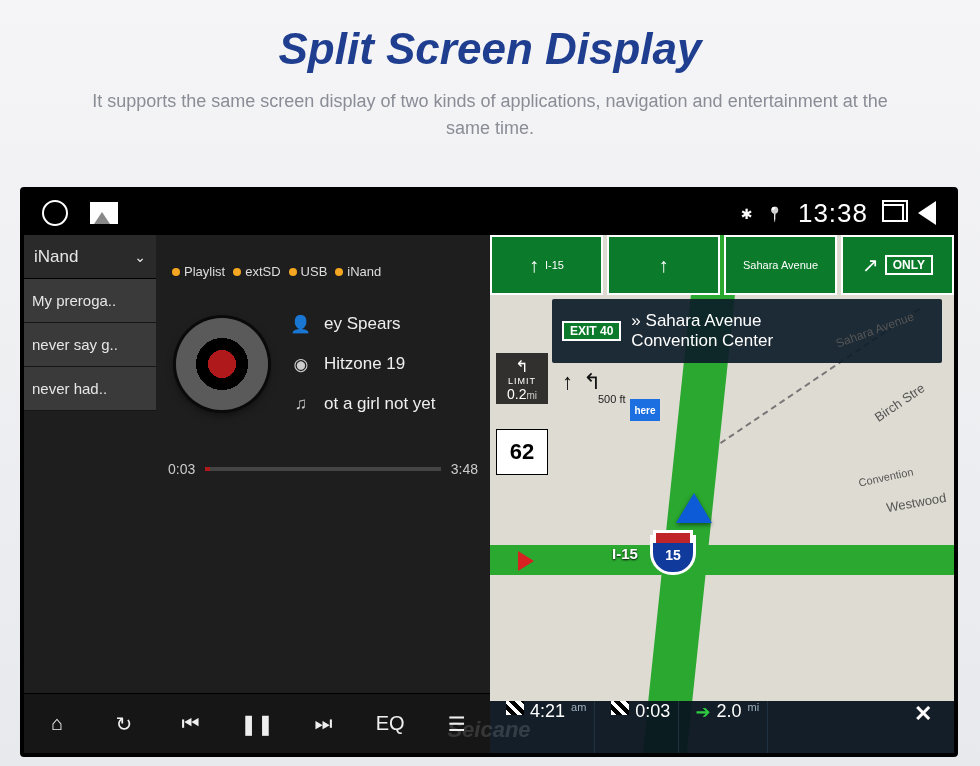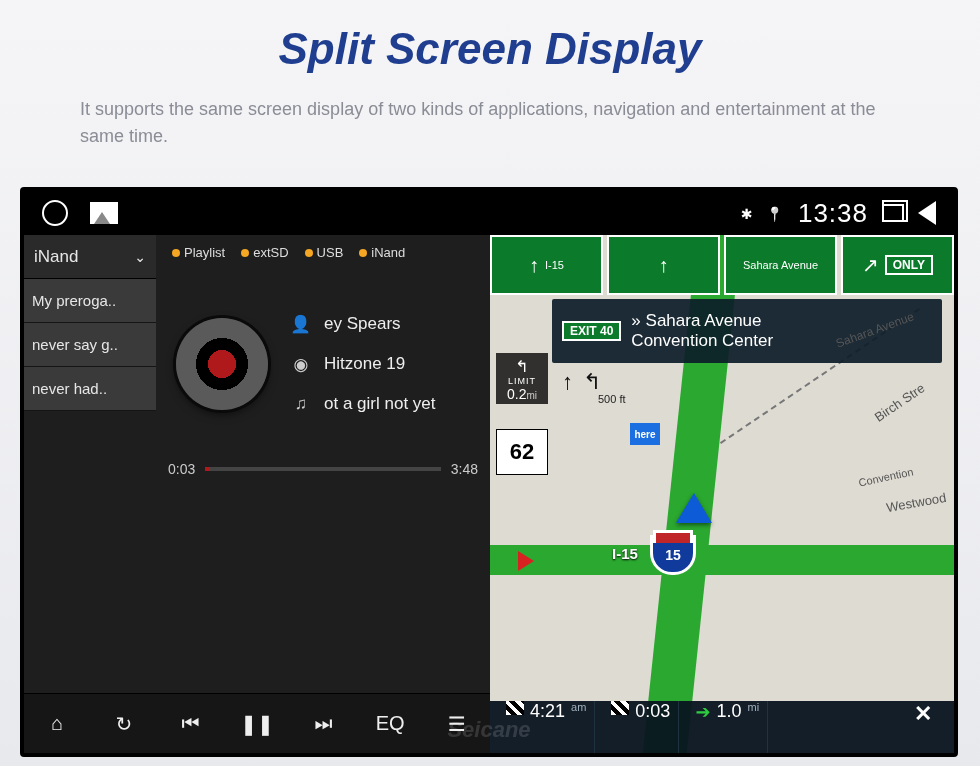--- a/index.html
+++ b/index.html
@@ -13,23 +13,24 @@
   }
   .page-title {
     text-align: center;
     font-size: 44px;
     font-weight: 700;
     color: #1f3e8f;
     font-style: italic;
     padding-top: 24px;
   }
   .page-subtitle {
+    text-align: center;
     font-size: 18px;
     color: #8a8c96;
-    margin-top: 22px;
+    margin-top: 14px;
     line-height: 1.5;
     padding: 0 80px;
   }
   .device {
     position: absolute;
     left: 20px;
     top: 178px;
     width: 938px;
     height: 570px;
     background: #000;
@@ -83,21 +84,21 @@
     height: 44px; background: #2a2a2a; display: flex; align-items: center; justify-content: space-between;
     padding: 0 10px; font-size: 17px; border-bottom: 1px solid #000;
   }
   .chev { font-size: 14px; }
   .track {
     height: 44px; background: #3a3a3a; border-bottom: 1px solid #151515; display: flex; align-items: center;
     padding: 0 8px; font-size: 15px; white-space: nowrap; overflow: hidden;
   }
   .track.active { background: #b0191b; }
   .player-main { flex: 1; display: flex; flex-direction: column; padding: 10px 12px 0 12px; }
-  .source-tabs { display: flex; gap: 8px; height: 34px; align-items: flex-start; }
+  .source-tabs { display: flex; gap: 0; height: 34px; align-items: flex-end; }
   .src-tab { font-size: 13px; color: #ddd; display: flex; align-items: center; gap: 4px; padding: 0 4px; }
   .dot { width: 8px; height: 8px; border-radius: 50%; background: #f5a623; display: inline-block; }
   .nowplaying { margin-top: 34px; display: flex; align-items: center; gap: 22px; }
   .disc {
     width: 92px; height: 92px; border-radius: 50%;
     background: radial-gradient(circle, #b0191b 0 14px, #000 14px 26px, #5a5a5a 26px 46px);
     box-shadow: 0 0 0 3px #0a0a0a, 0 4px 10px rgba(0,0,0,.6);
     flex-shrink: 0; margin-left: 8px;
   }
   .meta { display: flex; flex-direction: column; gap: 18px; }
@@ -131,21 +132,21 @@
     color: #fff; text-align: center; font-size: 11px; padding: 4px 0 2px;
   }
   .limit-box .dist { font-size: 14px; }
   .limit-box .unit { font-size: 10px; color: #ccc; }
   .speed-box {
     position: absolute; left: 6px; top: 194px; width: 52px; height: 46px; background: #fff; color: #000;
     font-size: 22px; font-weight: 700; display: flex; align-items: center; justify-content: center;
     border: 1px solid #000;
   }
   .lane-icons { position: absolute; left: 72px; top: 134px; display: flex; gap: 10px; color: #111; font-size: 22px; }
-  .here-badge { position: absolute; left: 140px; top: 188px; width: 30px; height: 22px; background: #1b6fe0; color: #fff; font-size: 10px; display: flex; align-items: center; justify-content: center; font-weight: 700; }
+  .here-badge { position: absolute; left: 140px; top: 164px; width: 30px; height: 22px; background: #1b6fe0; color: #fff; font-size: 10px; display: flex; align-items: center; justify-content: center; font-weight: 700; }
   .dist500 { position: absolute; left: 108px; top: 158px; font-size: 11px; color: #222; }
   
   .map-grid {
     position: absolute; inset: 0;
     background:
       linear-gradient(#dedbd2, #dedbd2);
   }
   .road-v { position: absolute; left: 180px; top: 0; width: 44px; height: 100%; background: #2aa82f; transform: skewX(-6deg); }
   .road-h { position: absolute; left: 0; right: 0; top: 310px; height: 30px; background: #2aa82f; }
   .cursor {
@@ -338,21 +339,21 @@
           <span class="nav-ico flag"></span>
           <span class="big">4:21</span>
           <span class="small">am</span>
         </div>
         <div class="nav-cell">
           <span class="nav-ico flag"></span>
           <span class="big">0:03</span>
         </div>
         <div class="nav-cell">
           <span class="green-arrow">➔</span>
-          <span class="big">1.0</span>
+          <span class="big">2.0</span>
           <span class="small">mi</span>
         </div>
         <div class="nav-cell close-x">✕</div>
       </div>
     </div>
   </div>
 
   <div class="watermark">Seicane</div>
 </div>
 

